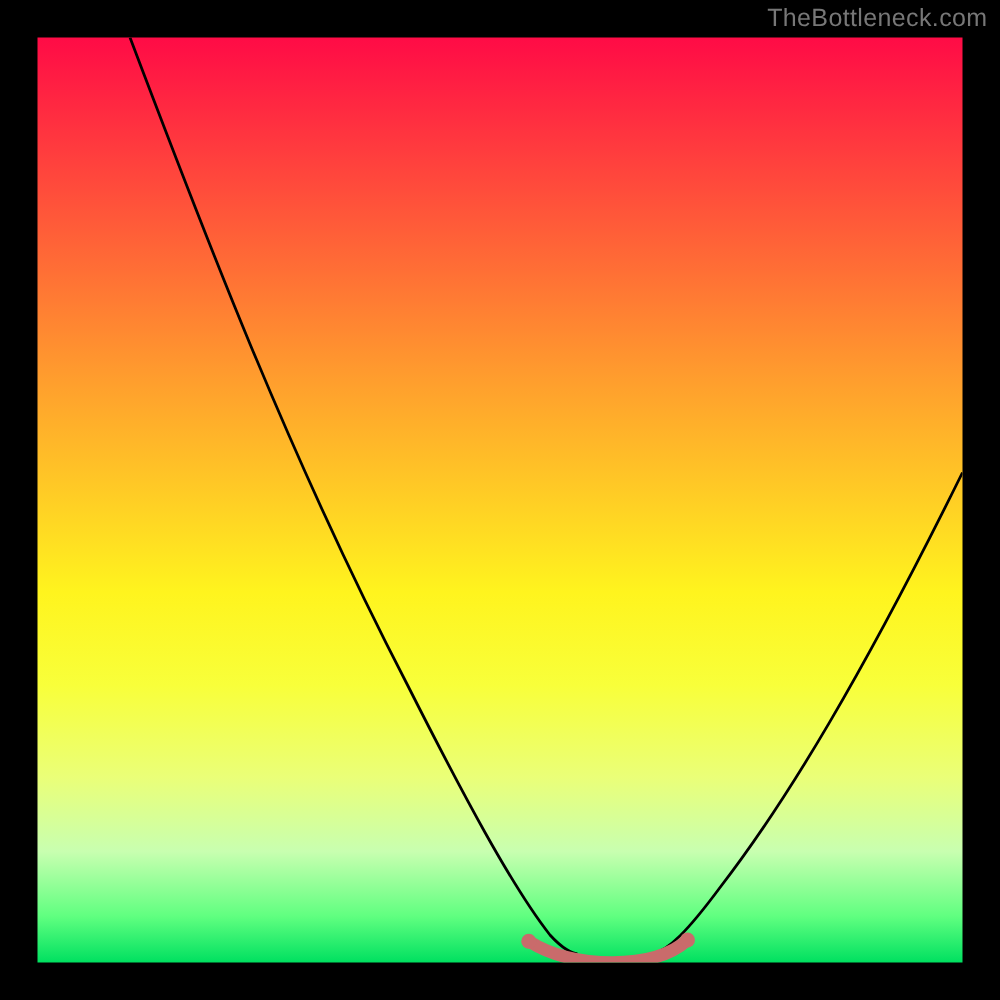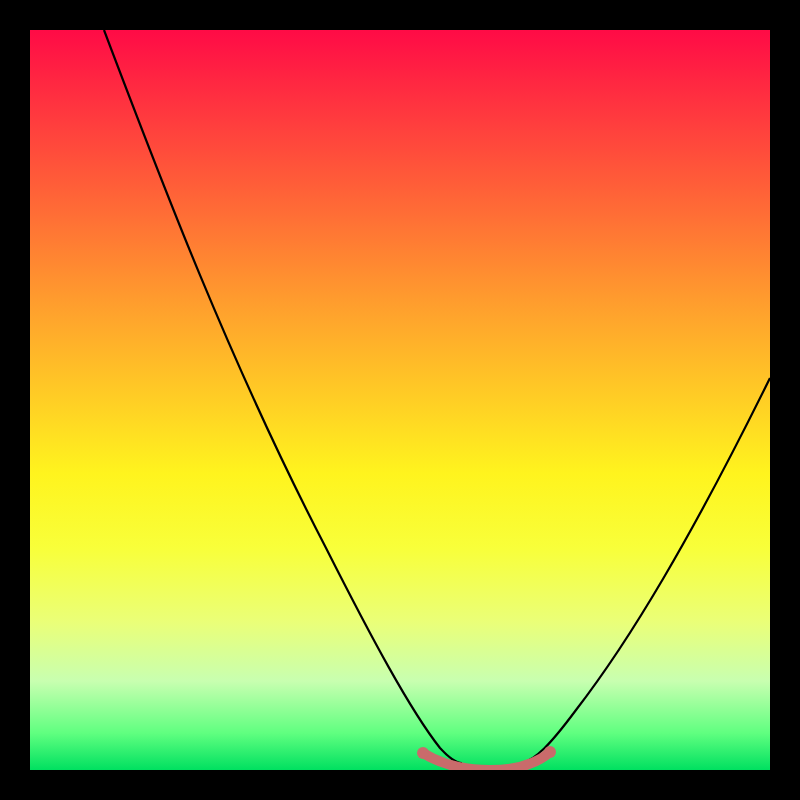--- a/index.html
+++ b/index.html
@@ -74,14 +74,15 @@
 
       <path d="M 393 723
                Q 420 740, 460 740
                Q 500 740, 520 722" fill="none" stroke="#c96b6b" stroke-width="10" stroke-linecap="round"></path>
 
       <circle cx="393" cy="723" r="6" fill="#c96b6b"></circle>
       <circle cx="520" cy="722" r="6" fill="#c96b6b"></circle>
     </svg>
   </div>
 
+  <div class="watermark">TheBottleneck.com</div>
 
 </div>
 
 </body></html>

